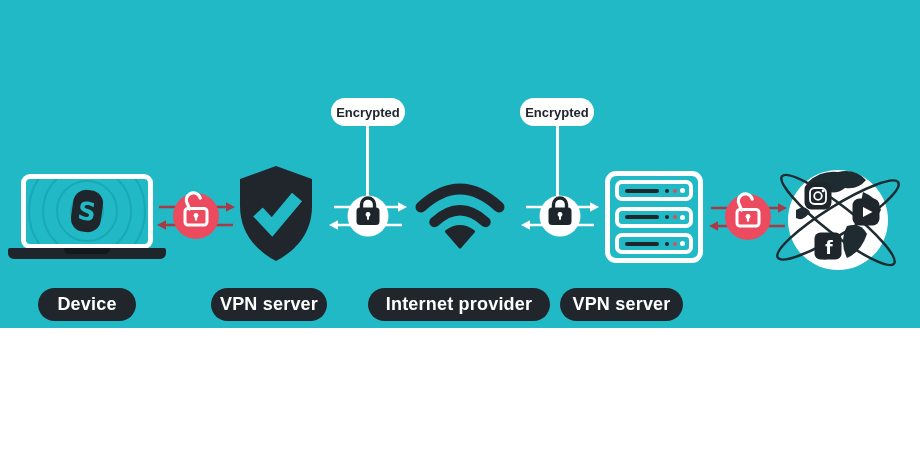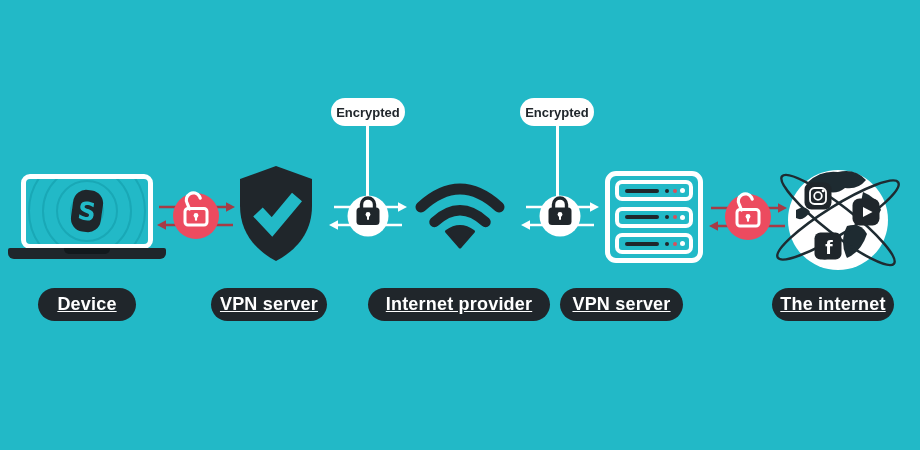--- a/index.html
+++ b/index.html
@@ -1,23 +1,23 @@
 <!DOCTYPE html>
 <html><head>
 <meta charset="utf-8">
 <style>
   html,body{margin:0;padding:0;}
   body{width:920px;height:450px;overflow:hidden;font-family:"Liberation Sans",sans-serif;}
-  .canvas{position:relative;width:920px;height:450px;background:#22b9c7;}
+  .canvas{position:relative;width:920px;height:328px;background:#22b9c7;}
   .abs{position:absolute;}
   .enc-pill{position:absolute;top:98px;height:28px;background:#ffffff;border-radius:15px;
     color:#20262b;font-weight:bold;font-size:13px;display:flex;align-items:center;justify-content:center;}
   .enc-line{position:absolute;top:126px;width:2.5px;height:72px;background:#ffffff;}
   .pill{position:absolute;top:288px;height:33px;background:#20262b;border-radius:17px;color:#ffffff;
-    font-weight:bold;font-size:18px;display:flex;align-items:center;justify-content:center;letter-spacing:.2px;text-decoration:underline;}
+    font-weight:bold;font-size:18px;display:flex;align-items:center;justify-content:center;letter-spacing:.2px;}
   .laptop-screen{position:absolute;left:21px;top:174px;width:132px;height:75px;border:5px solid #ffffff;
     border-radius:9px;box-sizing:border-box;overflow:hidden;}
   .laptop-base{position:absolute;left:8px;top:248px;width:158px;height:11px;background:#1f262b;
     border-radius:2px 2px 6px 6px;}
   .laptop-notch{position:absolute;left:50%;transform:translateX(-50%);top:0;width:46px;height:6px;
     background:#12191d;border-radius:0 0 5px 5px;}
   .server{position:absolute;left:605px;top:171px;width:98px;height:92px;box-sizing:border-box;
     border:5px solid #ffffff;border-radius:11px;padding:4px 5px;display:flex;flex-direction:column;
     justify-content:space-between;}
   .srv-row{height:21px;box-sizing:border-box;border:4px solid #ffffff;border-radius:7px;
@@ -162,15 +162,14 @@
     <g transform="translate(51.5,82.5)">
       <rect width="27" height="27" rx="6" fill="#1f262b"></rect>
       <text x="14.5" y="21.5" text-anchor="middle" font-size="17" font-weight="bold" fill="#ffffff" font-family="'DejaVu Sans',sans-serif">f</text>
     </g>
   </svg>
 
   <div class="pill" style="left:38px;width:98px;">Device</div>
   <div class="pill" style="left:211px;width:116px;">VPN server</div>
   <div class="pill" style="left:368px;width:182px;">Internet provider</div>
   <div class="pill" style="left:560px;width:123px;">VPN server</div>
-  <div class="pill" style="left:772px;width:122px;">The internet</div>
 
 </div>
 
 </body></html>

